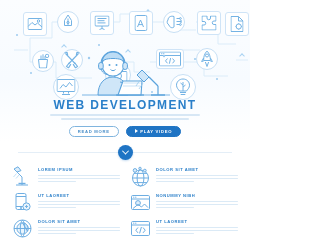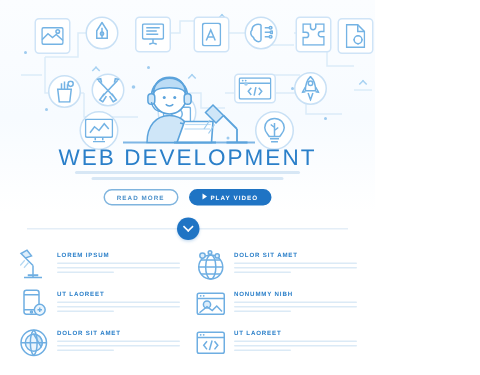--- a/index.html
+++ b/index.html
@@ -27,21 +27,21 @@
   .dot{position:absolute;width:2px;height:2px;background:#9ecbef;border-radius:50%;}
   .dot.cross{width:3px;height:3px;background:transparent;
              border-left:1px solid #a8d2f2;border-top:1px solid #a8d2f2;
              transform:rotate(45deg);border-radius:0;}
 
   
   .illus{position:absolute;left:80px;top:42px;width:92px;height:58px;}
 
   
   .headline-wrap{position:absolute;left:0;top:100px;width:250px;text-align:center;}
-  .headline{font-size:15px;font-weight:normal;letter-spacing:1.35px;color:#2a7fc9;
+  .headline{font-size:12px;font-weight:bold;letter-spacing:1.35px;color:#2a7fc9;
             margin:0 0 3px 0;line-height:11px;}
   .sub{margin:0 auto;width:150px;}
   .sub .ln{height:2px;border-radius:1px;background:#d7e7f5;margin:0 auto 1.6px auto;}
   .sub .ln.l1{width:150px;}
   .sub .ln.l2{width:128px;}
 
   .btn-row{display:flex;justify-content:center;gap:7px;margin-top:6px;}
   .btn{height:11px;border-radius:6px;display:flex;align-items:center;
        justify-content:center;box-sizing:border-box;padding:0 8px;
        font-size:4.2px;font-weight:bold;letter-spacing:0.7px;white-space:nowrap;}

